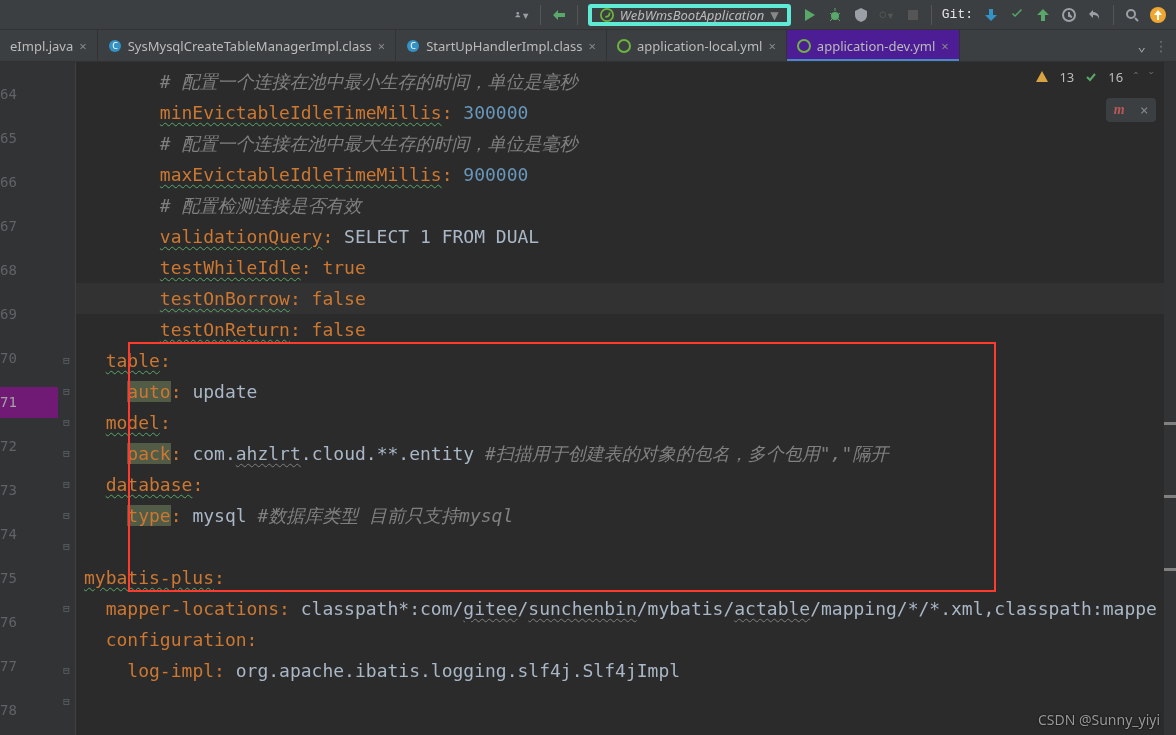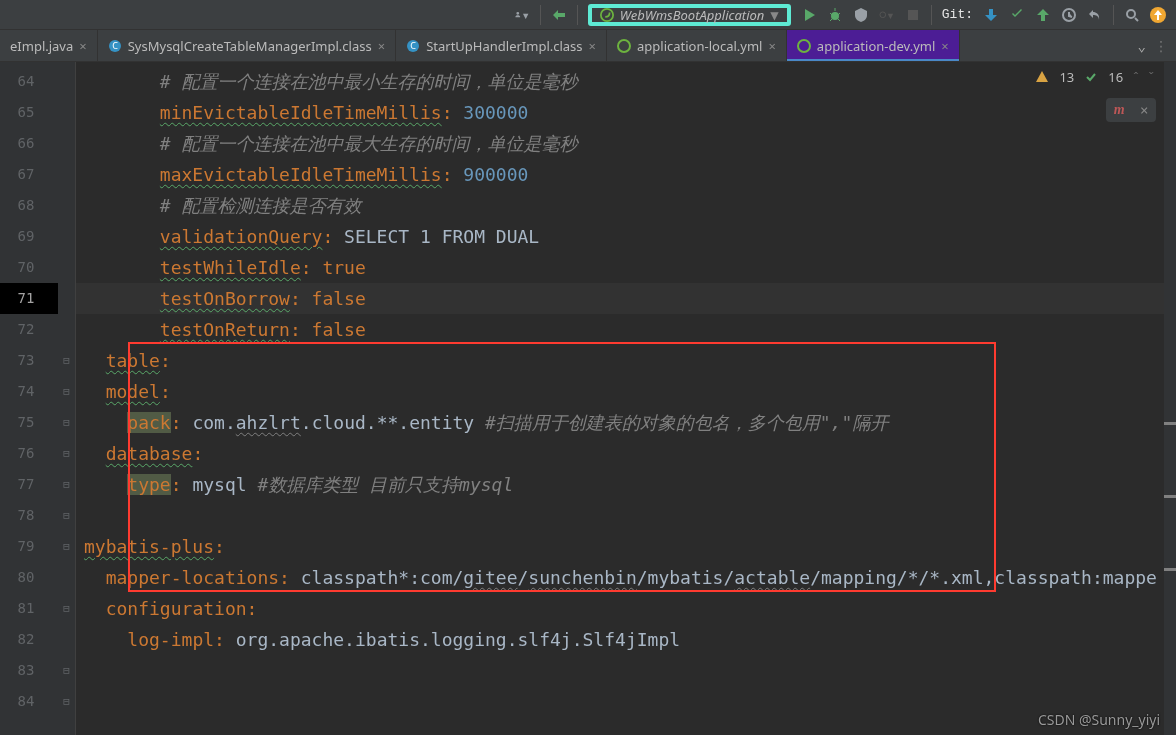--- a/index.html
+++ b/index.html
@@ -39,22 +39,22 @@
 .tab.active::after { content:""; position:absolute; left:0; right:0; bottom:0; height:2px; background:#4a88c7; }
 .tab .close { color:#888; cursor:pointer; }
 .tab .file-icon { width:14px; height:14px; }
 .tabs-right { margin-left:auto; display:flex; align-items:center; gap:8px; padding:0 8px; color:#777; }
 .editor { display:flex; height:calc(735px - 62px); position:relative; }
 .gutter {
   width:58px; background:#313335; color:#606366;
   display:flex; flex-direction:column; align-items:flex-end;
   padding-top:4px;
 }
-.gutter .ln { height:31px; line-height:31px; padding-right:6px; width:100%; text-align:center;}
-.gutter .ln.active { color:#a4a3a3; background:#000000;}
+.gutter .ln { height:31px; line-height:31px; padding-right:6px; width:100%; text-align:left;margin-top:13px;}
+.gutter .ln.active { color:#a4a3a3; background:#701a75;}
 .fold-col { width:18px; background:#313335; border-right:1px solid #404040; display:flex; flex-direction:column; padding-top:4px;}
 .fold-col .fc { height:31px; display:flex; align-items:center; justify-content:center; color:#606366; font-size:11px;}
 .code { flex:1; background:#2b2b2b; padding-top:4px; position:relative; }
 .code .line { height:31px; line-height:31px; padding-left:8px; white-space:pre; font-size:18px;}
 .code .line.active { background:#323232;}
 .key { color:#cc7832; }
 .val-num { color:#6897bb; }
 .val-kw { color:#cc7832; }
 .val-text { color:#a9b7c6;}
 .comment { color:#808080; font-style:italic;}
@@ -288,20 +288,21 @@
     <div class="line">       <span class="comment"># 配置一个连接在池中最小生存的时间，单位是毫秒</span></div>
     <div class="line">       <span class="key wavy">minEvictableIdleTimeMillis</span><span class="key">: </span><span class="val-num">300000</span></div>
     <div class="line">       <span class="comment"># 配置一个连接在池中最大生存的时间，单位是毫秒</span></div>
     <div class="line">       <span class="key wavy">maxEvictableIdleTimeMillis</span><span class="key">: </span><span class="val-num">900000</span></div>
     <div class="line">       <span class="comment"># 配置检测连接是否有效</span></div>
     <div class="line">       <span class="key wavy">validationQuery</span><span class="key">: </span><span class="val-text">SELECT 1 FROM DUAL</span></div>
     <div class="line">       <span class="key wavy">testWhileIdle</span><span class="key">: </span><span class="val-kw">true</span></div>
     <div class="line active">       <span class="key wavy">testOnBorrow</span><span class="key">: </span><span class="val-kw">false</span></div>
     <div class="line">       <span class="key wavy">testOnReturn</span><span class="key">: </span><span class="val-kw">false</span></div>
     <div class="line">  <span class="key wavy">table</span><span class="key">:</span></div>
+    <div class="line">    <span class="key hlbox">auto</span><span class="key">: </span><span class="val-text">update</span></div>
     <div class="line">  <span class="key wavy">model</span><span class="key">:</span></div>
     <div class="line">    <span class="key hlbox">pack</span><span class="key">: </span><span class="val-text">com.</span><span class="val-text wavy-o">ahzlrt</span><span class="val-text">.cloud.**.entity </span><span class="comment">#扫描用于创建表的对象的包名，多个包用","隔开</span></div>
     <div class="line">  <span class="key wavy">database</span><span class="key">:</span></div>
     <div class="line">    <span class="key hlbox">type</span><span class="key">: </span><span class="val-text">mysql </span><span class="comment">#数据库类型 目前只支持mysql</span></div>
     <div class="line"></div>
     <div class="line"><span class="key wavy">mybatis-plus</span><span class="key">:</span></div>
     <div class="line">  <span class="key">mapper-locations</span><span class="key">: </span><span class="val-text">classpath*:com/</span><span class="val-text wavy-o">gitee</span><span class="val-text">/</span><span class="val-text wavy-o">sunchenbin</span><span class="val-text">/mybatis/</span><span class="val-text wavy-o">actable</span><span class="val-text">/mapping/*/*.xml,classpath:mappe</span></div>
     <div class="line">  <span class="key">configuration</span><span class="key">:</span></div>
     <div class="line">    <span class="key">log-impl</span><span class="key">: </span><span class="val-text">org.apache.ibatis.logging.slf4j.Slf4jImpl</span></div>
 

